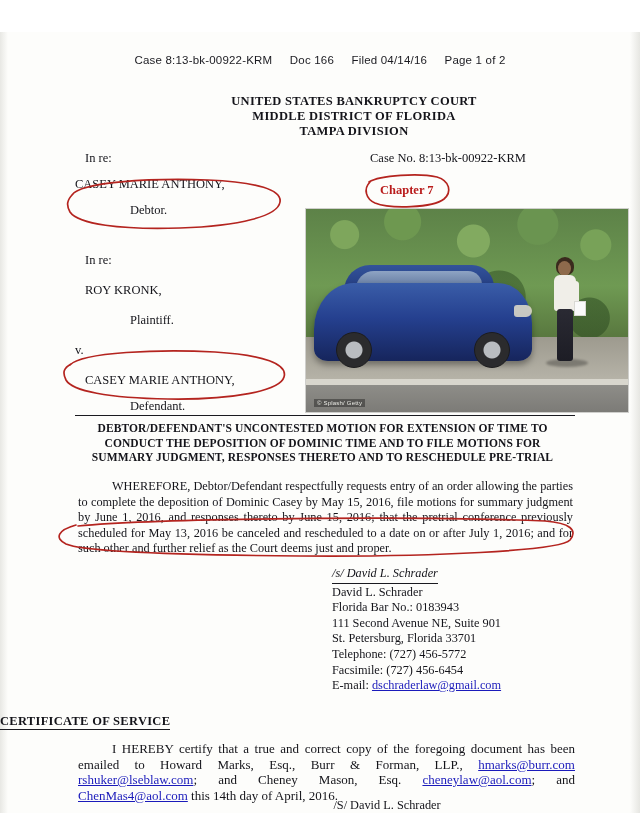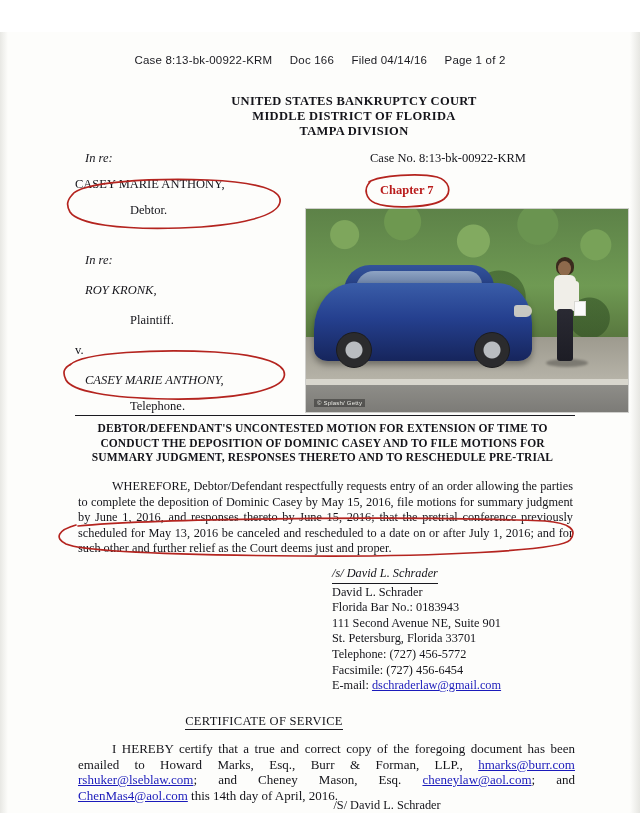--- a/index.html
+++ b/index.html
@@ -69,21 +69,21 @@
   .caption {
     position: absolute;
     top: 118px;
     left: 75px;
     width: 500px;
     font-size: 12.5px;
     line-height: 16px;
   }
   .cap-row { position: relative; min-height: 16px; }
   .cap-left { display: inline-block; }
-  .cap-indent { padding-left: 10px; font-style: italic; }
+  .cap-indent { padding-left: 10px; }
   .cap-ind2 { padding-left: 55px; }
   .cap-right {
     position: absolute;
     left: 295px;
     top: 0;
   }
   .sp10 { height: 10px; }
   .sp14 { height: 14px; }
   .sp20 { height: 20px; }
 
@@ -268,22 +268,22 @@
   .email-link {
     color: #1b1bbb;
     text-decoration: underline;
   }
 
   .cos-title {
     position: absolute;
     top: 682px;
     left: 0;
     width: 528px;
-    text-align: center;
-    font-weight: normal;
+    text-align: left;
+    font-weight: bold;
     font-size: 12.5px;
     letter-spacing: .3px;
   }
   .cos-title span { border-bottom: 1px solid #1a1a20; padding-bottom: 1px; }
 
   .cos-par {
     position: absolute;
     top: 709px;
     left: 78px;
     width: 497px;
@@ -378,21 +378,21 @@
     <div class="sp14"></div>
     <div class="cap-row">
       <span class="cap-left">v.</span>
     </div>
     <div class="sp14"></div>
     <div class="cap-row">
       <span class="cap-left cap-indent">CASEY MARIE ANTHONY,</span>
     </div>
     <div class="sp10"></div>
     <div class="cap-row">
-      <span class="cap-left cap-ind2">Telephone.</span>
+      <span class="cap-left cap-ind2">Defendant.</span>
     </div>
   </div>
 
   <div class="photo">
     <div class="ph-hedge"></div>
     <div class="ph-hedge2"></div>
     <div class="ph-ground"></div>
     <div class="ph-curb"></div>
     <div class="ph-road"></div>
     <div class="woman-shadow"></div>
@@ -408,21 +408,21 @@
     <div class="woman-arm"></div>
     <div class="woman-legs"></div>
     <div class="woman-paper"></div>
     <div class="ph-credit">© Splash/ Getty</div>
   </div>
 
   <div class="rule"></div>
 
   <div class="title-block">
     <div>DEBTOR/DEFENDANT'S UNCONTESTED MOTION FOR EXTENSION OF TIME TO</div>
-    <div>CONDUCT THE DEPOSITION OF DOMINIC CASEY AND TO FILE MOTIONS FOR</div>
+    <div>CONDUCT THE DEPOSITION OF DOMINIC TIME AND TO FILE MOTIONS FOR</div>
     <div>SUMMARY JUDGMENT, RESPONSES THERETO AND TO RESCHEDULE PRE-TRIAL</div>
   </div>
 
   <div class="body-par"><span class="ind"></span><span>WHEREFORE, Debtor/Defendant respectfully requests entry of an order allowing the parties to complete the deposition of Dominic Casey by May 15, 2016, file motions for summary judgment by June 1, 2016, and responses thereto by June 15, 2016; that the pretrial conference previously scheduled for May 13, 2016 be canceled and rescheduled to a date on or after July 1, 2016; and for such other and further relief as the Court deems just and proper.</span></div>
 
   <div class="sig-block">
     <div><span class="sig-name">/s/ David L. Schrader</span></div>
     <div>David L. Schrader</div>
     <div>Florida Bar No.: 0183943</div>
     <div>111 Second Avenue NE, Suite 901</div>

